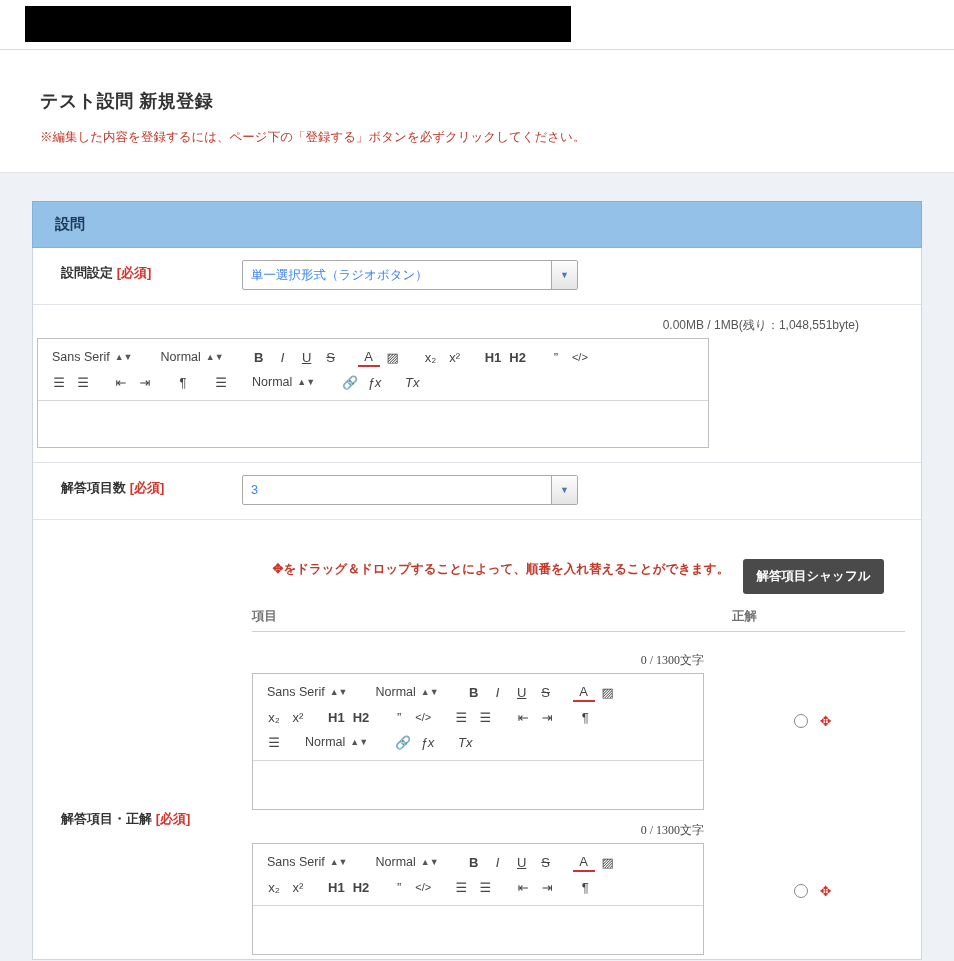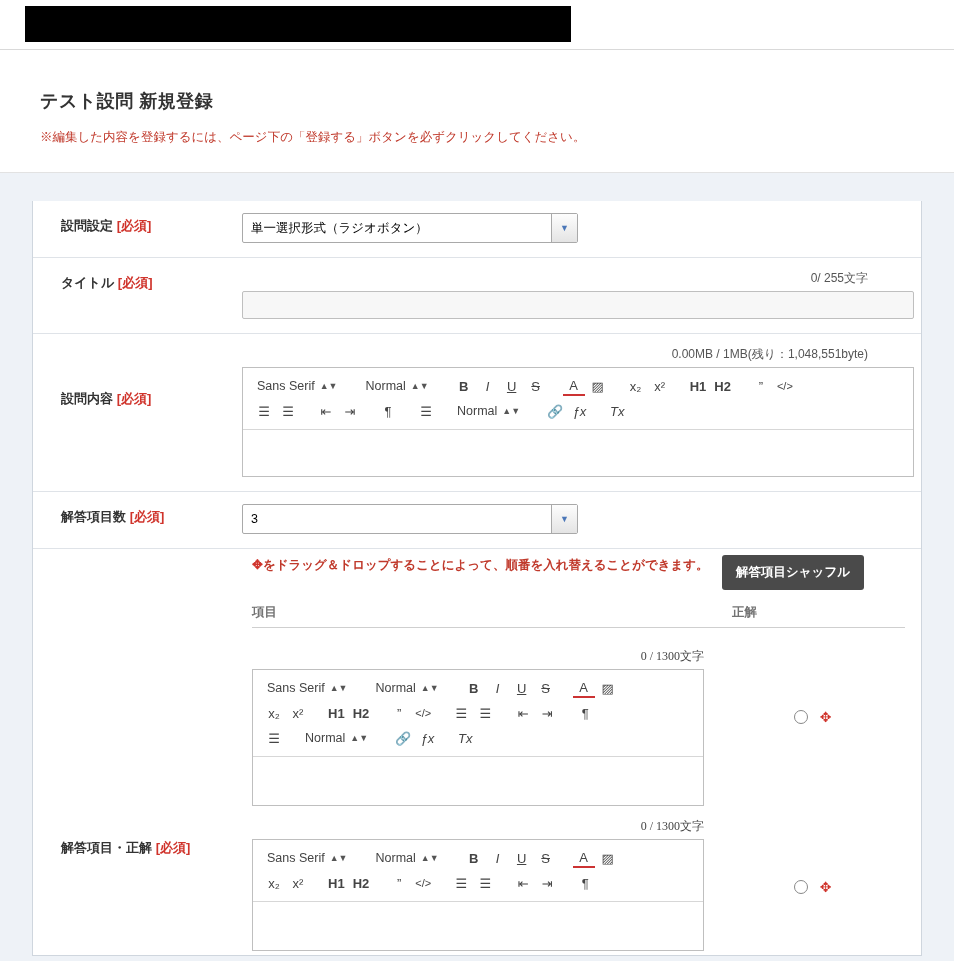--- a/index.html
+++ b/index.html
@@ -102,21 +102,21 @@
     height: 30px;
     border: 1px solid #a9a9a9;
     background: #ffffff;
     align-items: center;
     border-radius: 2px;
   }
   .select .val {
     flex: 1 1 auto;
     padding: 0 8px;
     font-size: 12.5px;
-    color: #000000;
+    color: #3b82f6;
     white-space: nowrap;
     overflow: hidden;
   }
   .select .arrow {
     width: 26px;
     height: 28px;
     background: linear-gradient(#fdfdfd, #e4e4e4);
     border-left: 1px solid #a9a9a9;
     display: flex;
     align-items: center;
@@ -212,22 +212,23 @@
     color: #ffffff;
     font-size: 12.5px;
     font-weight: bold;
     padding: 9px 14px;
     border-radius: 3px;
     white-space: nowrap;
   }
   .dnd-wrap {
     display: flex;
     align-items: flex-start;
-    justify-content: flex-start;
+    justify-content: center;
     padding: 6px 16px 10px 14px;
+    margin-top: 33px;
   }
   .col-head {
     display: flex;
     border-bottom: 1px solid #cfcfcf;
     padding: 4px 0 6px 0;
     margin: 0 16px 12px 14px;
     font-size: 12.5px;
     color: #737373;
     font-weight: bold;
   }
@@ -272,52 +273,39 @@
   <div class="topbar-black"></div>
 </div>
 
 <div class="page-header">
   <h1 class="page-title">テスト設問 新規登録</h1>
   <p class="page-note">※編集した内容を登録するには、ページ下の「登録する」ボタンを必ずクリックしてください。</p>
 </div>
 
 <div class="main">
 
+  <div class="panel-head" style="margin:0 32px;">設問</div>
 
   <div class="panel">
 
     <div class="row">
       <div class="row-label">
         <span>設問設定</span>
         <span class="req">[必須]</span>
       </div>
       <div class="row-field">
         <div class="select">
           <span class="val">単一選択形式（ラジオボタン）</span>
           <span class="arrow">▼</span>
         </div>
       </div>
     </div>
 
+
     <div class="row">
-      <div class="row-label">
-        <span>タイトル</span>
-        <span class="req">[必須]</span>
-      </div>
-      <div class="row-field">
-        <div class="counter">0/ 255文字</div>
-        <input class="text-input" type="text" placeholder="" style="">
-      </div>
-    </div>
-
-    <div class="row">
-      <div class="row-label" style="padding-top:56px;">
-        <span>設問内容</span>
-        <span class="req">[必須]</span>
-      </div>
       <div class="row-field">
         <div class="counter">0.00MB / 1MB(残り：1,048,551byte)</div>
         <div class="editor">
           <div class="toolbar">
             <div class="tb-row">
               <span class="tb-pick">
                 <span>Sans Serif</span>
                 <span class="caret">▲▼</span>
               </span>
               <span class="tb-gap"></span>

